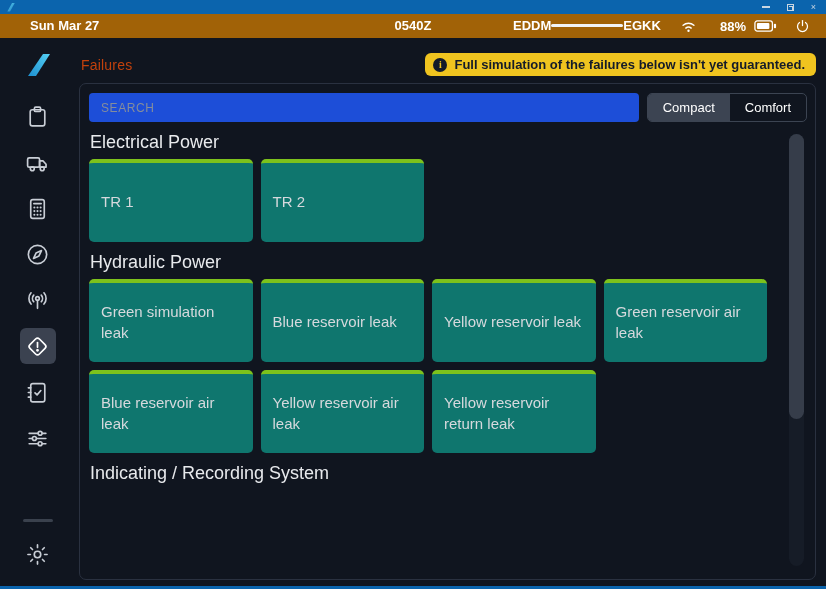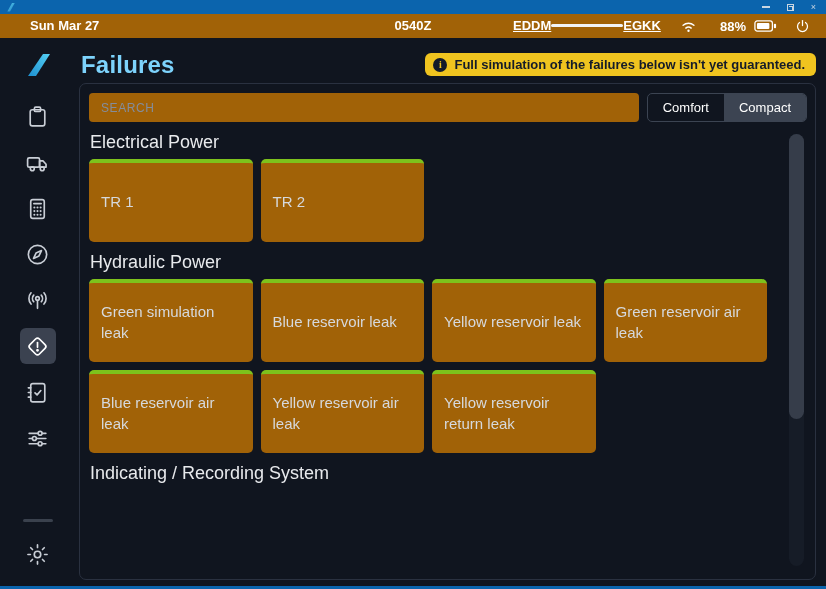--- a/index.html
+++ b/index.html
@@ -14,21 +14,21 @@
   .titlebar-controls { margin-left:auto; display:flex; align-items:center; gap:17px; }
   .tb-btn { color:#c9d6e2; font-size:9px; line-height:9px; height:9px; display:flex; align-items:center; cursor:default; }
   .tb-min { width:8px; height:2px; background:#c9d6e2; }
   .tb-max { width:7px; height:7px; border:1px solid #c9d6e2; position:relative; }
   .tb-max::after { content:""; position:absolute; left:1px; top:1px; width:3px; height:3px; border-right:1px solid #c9d6e2; border-top:1px solid #c9d6e2; }
 
   
   .statusbar { height:24px; background:#a16207; position:relative; flex:0 0 auto; color:#fff; font-size:13px; font-weight:600; }
   .sb-date { position:absolute; left:30px; top:4px; }
   .sb-time { position:absolute; left:50%; transform:translateX(-50%); top:4px; }
-  .sb-flight { position:absolute; left:513px; top:4px; display:flex; align-items:center; gap:0;text-decoration:underline; }
+  .sb-flight { position:absolute; left:513px; top:4px; display:flex; align-items:center; gap:0; }
   .sb-line { width:72px; height:3px; background:#f2f4f6; border-radius:2px; }
   .sb-right { position:absolute; right:16px; top:0; height:24px; display:flex; align-items:center; }
   .sb-right svg { display:block; }
   .sb-batt-text { margin:0 8px 0 22px; }
   .sb-power { margin-left:18px; }
 
   
   .app { flex:1 1 auto; display:flex; min-height:0; }
   .bottombar { height:3px; background:#0b64ad; flex:0 0 auto; }
 
@@ -38,36 +38,36 @@
   .nav-btn { width:36px; height:36px; border:none; background:transparent; border-radius:6px; display:flex; align-items:center; justify-content:center; margin-bottom:10px; cursor:pointer; }
   .nav-btn svg { stroke:#c9ced6; }
   .nav-btn.active { background:#3b4250; }
   .nav-btn.active svg { stroke:#ffffff; }
   .sidebar-spacer { flex:1 1 auto; }
   .sidebar-divider { width:30px; height:3px; border-radius:2px; background:#3a414d; margin-bottom:14px; }
 
   
   .main { flex:1 1 auto; position:relative; padding:8px 10px 0 2px; min-width:0; }
   .page-header { height:37px; display:flex; align-items:center; padding-left:4px; }
-  .page-title { color:#7dd3fc; font-size:24px; font-weight:700; letter-spacing:.2px; }
+  .page-title { color:#c2410c; font-size:14px; font-weight:400; letter-spacing:.2px; }
   .banner { margin-left:auto; background:#f0c41f; border-radius:6px; height:23px; display:flex; align-items:center; gap:7px; padding:0 11px 0 8px; color:#141b29; font-size:13px; font-weight:600; }
   .banner-info { width:14px; height:14px; border-radius:50%; background:#141b29; color:#f0c41f; font-size:10px; font-weight:700; display:flex; align-items:center; justify-content:center; font-family:"Liberation Serif",serif; }
 
   .panel { position:relative; margin-left:2px; height:497px; border:1px solid #2a3140; border-radius:7px; padding:9px 8px 0 9px; overflow:hidden; }
   .toolbar { display:flex; align-items:stretch; height:29px; }
-  .search-input { flex:1 1 auto; background:#a16207; border:none; border-radius:4px; color:#e5e8ec; font-size:12px; letter-spacing:.6px; padding:0 12px; outline:none; font-family:"Liberation Sans",sans-serif; }
+  .search-input { flex:1 1 auto; background:#1d4ed8; border:none; border-radius:4px; color:#e5e8ec; font-size:12px; letter-spacing:.6px; padding:0 12px; outline:none; font-family:"Liberation Sans",sans-serif; }
   .search-input::placeholder { color:#848d9c; }
   .view-toggle { margin-left:8px; display:flex; border:1px solid #3c4452; border-radius:5px; overflow:hidden; }
   .view-btn { border:none; background:transparent; color:#fff; font-size:13px; padding:0 15px; cursor:pointer; font-family:"Liberation Sans",sans-serif; }
   .view-btn.active { background:#3c4452; }
 
   .sections { padding-right:40px; margin-top:2px; }
   .section-title { color:#e8eaed; font-size:18px; font-weight:400; margin:10px 0 6px 1px; }
   .cards-grid { display:grid; grid-template-columns:repeat(4,1fr); gap:8px; margin-bottom:10px; }
-  .failure-card { height:83px; background:#a16207; border-radius:5px; border-top:4px solid #7dc21c; display:flex; align-items:center; padding:0 12px; cursor:pointer; }
+  .failure-card { height:83px; background:#0f766e; border-radius:5px; border-top:4px solid #7dc21c; display:flex; align-items:center; padding:0 12px; cursor:pointer; }
   .failure-card span { color:#d6d9dd; font-size:15px; line-height:1.35; text-align:left; }
 
   .scrollbar-track { position:absolute; top:50px; bottom:13px; right:11px; width:15px; border-radius:8px; background:#161c27; }
   .scrollbar-thumb { position:absolute; top:0; left:0; width:15px; height:285px; border-radius:8px; background:#363d4a; cursor:pointer; }
 </style>
 </head>
 <body>
 
 <div class="window">
 
@@ -226,22 +226,22 @@
         <div class="banner">
           <span class="banner-info">i</span>
           <span>Full simulation of the failures below isn't yet guaranteed.</span>
         </div>
       </div>
 
       <div class="panel">
         <div class="toolbar">
           <input class="search-input" type="text" placeholder="SEARCH" style="">
           <div class="view-toggle">
+              <button class="view-btn active">Compact</button>
               <button class="view-btn">Comfort</button>
-              <button class="view-btn active">Compact</button>
             </div>
         </div>
 
         <div class="sections">
             <div class="section-title">Electrical Power</div>
             <div class="cards-grid">
               <div class="failure-card">
                 <span>TR 1</span>
               </div>
               <div class="failure-card">

